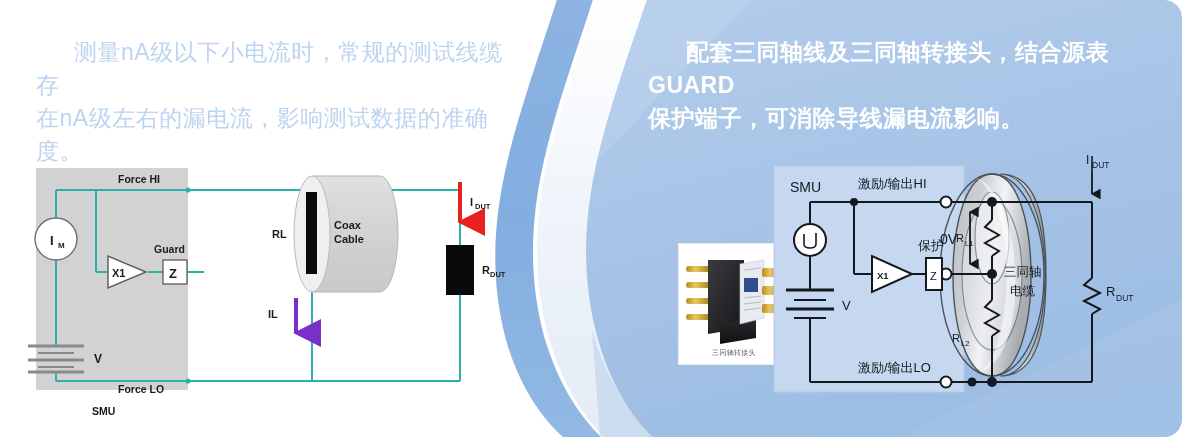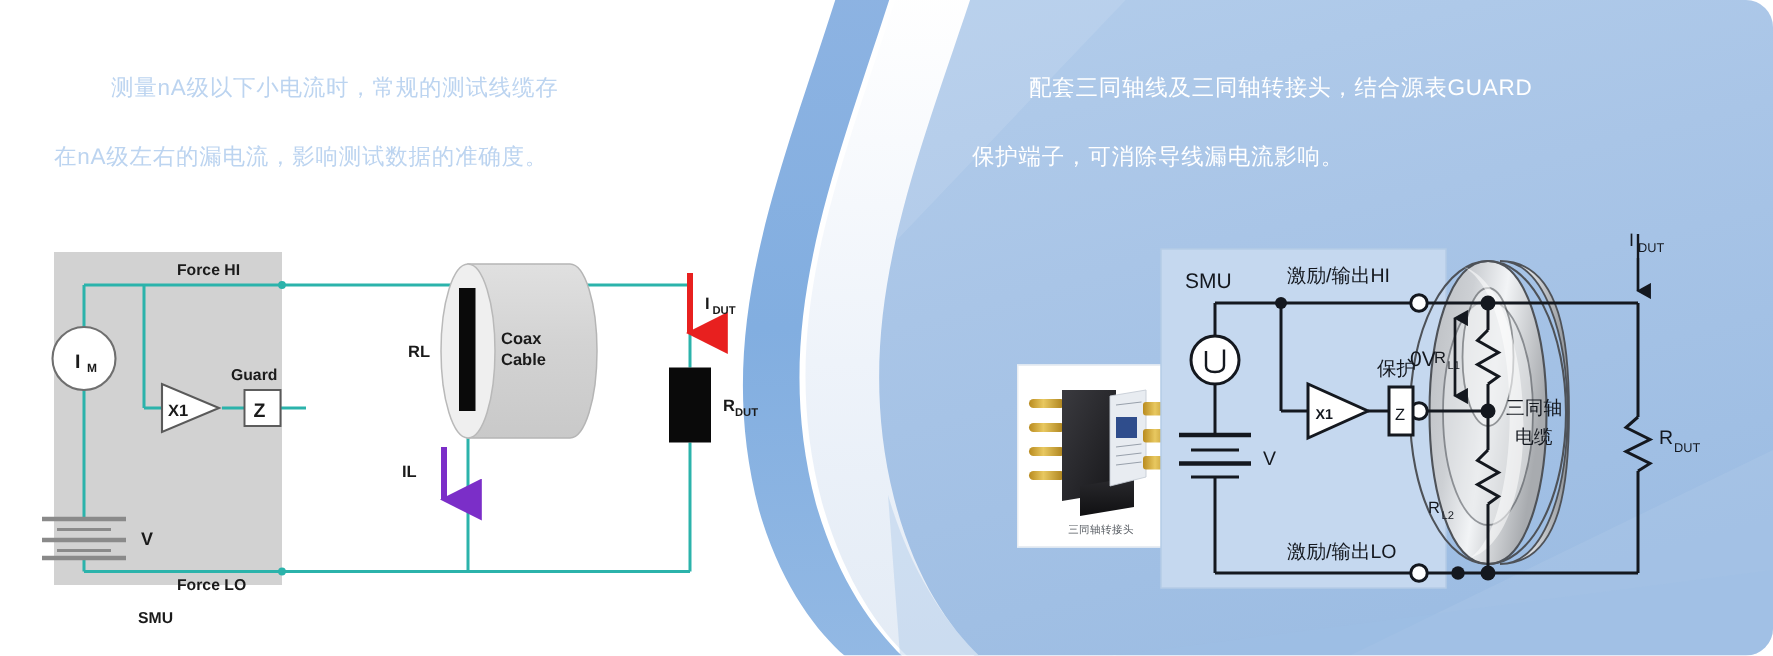--- a/index.html
+++ b/index.html
@@ -17,36 +17,37 @@
     height: 437px;
     background: #ffffff;
     overflow: hidden;
   }
 
   
   #bg-layer { position:absolute; inset:0; }
   #bg-svg { position:absolute; left:0; top:0; }
   .headline {
     position: absolute;
-    font-size: 15px;
-    line-height: 46px;
+    font-size: 23px;
+    line-height: 33px;
     letter-spacing: 0.5px;
     white-space: pre-line;
   }
   #left-headline {
     left: 36px; top: 36px; width: 480px;
     color: #bcd4f0;
     text-align: left;
     text-indent: 38px;
   }
   #right-headline {
     left: 648px; top: 36px; width: 500px;
     color: #ffffff;
     text-align: left;
     text-indent: 38px;
+    font-weight: bold;
   }
 
   
   #left-circuit { position:absolute; left: 0; top: 150px; width: 560px; height: 280px; }
   #left-circuit svg { display:block; }
 
   
   #right-circuit { position:absolute; left: 640px; top: 150px; width: 542px; height: 280px; }
   #right-circuit svg { display:block; }
 

